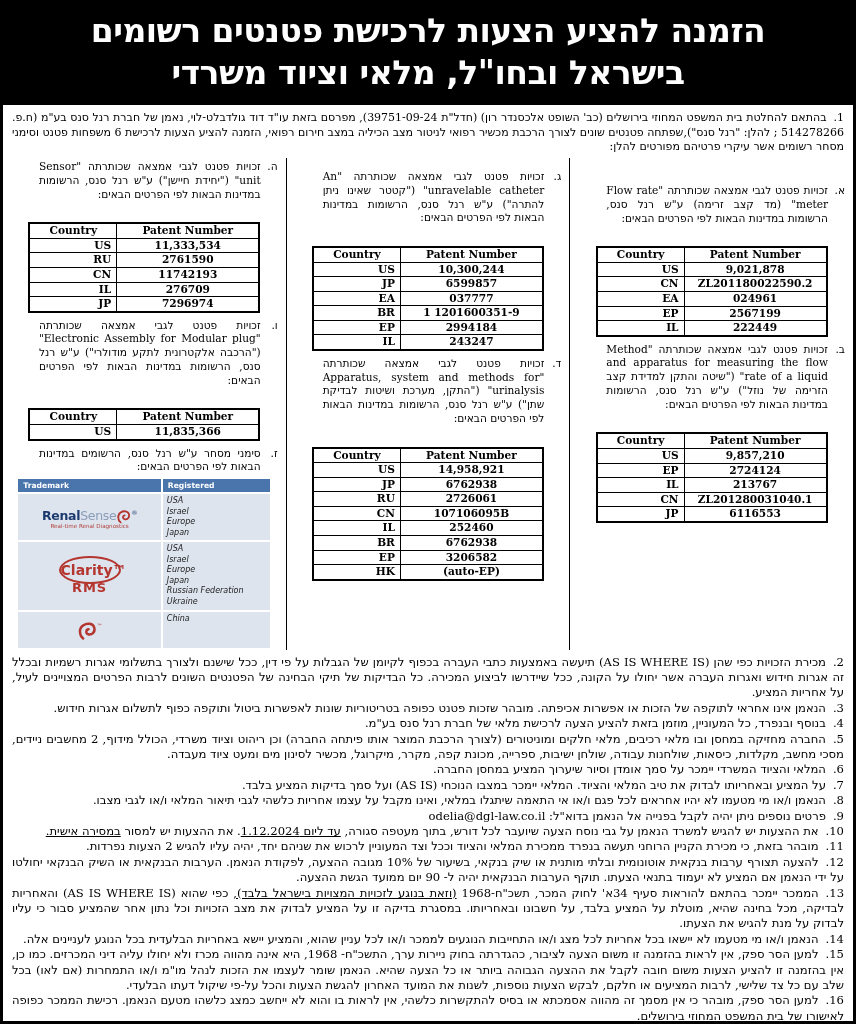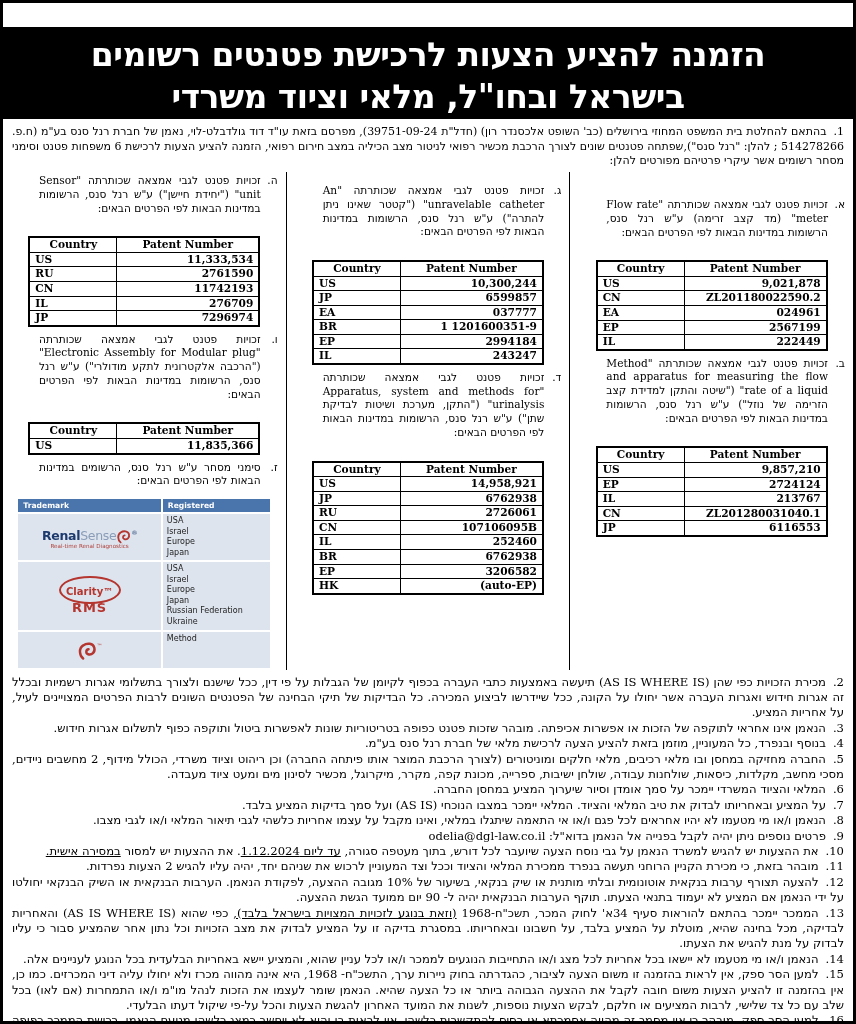--- a/index.html
+++ b/index.html
@@ -4,58 +4,58 @@
 <style>
   html,body{margin:0;padding:0;background:#e8e8e8;}
   .page{
     width:856px;height:1024px;box-sizing:border-box;margin:0 auto;
     background:#fff;border:3px solid #000;overflow:hidden;
     direction:rtl;
     font-family:"DejaVu Serif","DejaVu Sans",serif;
     color:#000;
   }
   
-  .masthead{background:#000;color:#fff;text-align:center;padding:7px 4px 2px;
-    font-family:"DejaVu Sans",sans-serif;margin-top:24px;}
+  .masthead{background:#000;color:#fff;text-align:center;padding:7px 4px 12px;
+    font-family:"DejaVu Sans",sans-serif;}
   .masthead .tline{font-weight:bold;font-size:33px;line-height:1.26;letter-spacing:-0.5px;}
   
   .intro{margin:6px 9px 3px;font-size:11px;line-height:1.33;text-align:justify;}
   .numspan{padding-left:7px;white-space:nowrap;}
   
   .cols{display:flex;align-items:stretch;min-height:372px;}
   .col{flex:1 1 0;box-sizing:border-box;padding:2px 8px 0;}
   .col-ab{padding-top:26px;border-left:1.5px solid #000;}
   .col-gd{padding-top:12px;border-left:1.5px solid #000;}
   .sec{display:flex;font-size:10.6px;line-height:1.3;text-align:justify;margin:0 0 2px;}
   .sec .letter{flex:0 0 17px;}
   .sec .stext{flex:1 1 auto;margin-left:28px;}
   table.patent{direction:ltr;border-collapse:collapse;margin:21px auto 6px;width:87%;
     border:2px solid #000;font-size:10.6px;font-weight:bold;
     font-family:"DejaVu Serif","DejaVu Sans",serif;}
   table.patent th,table.patent td{border:1px solid #000;padding:0 5px;line-height:1.28;}
   table.patent th{text-align:center;}
-  td.cc{text-align:left;width:38%;font-weight:bold;}
-  td.pn{text-align:right;font-weight:bold;}
-  
-  table.tm{direction:ltr;width:96%;margin:9px auto 0;border-collapse:separate;border-spacing:2px;
+  td.cc{text-align:right;width:38%;font-weight:bold;}
+  td.pn{text-align:center;font-weight:bold;}
+  
+  table.tm{direction:ltr;width:96%;margin:3px auto 0;border-collapse:separate;border-spacing:2px;
     font-family:"DejaVu Sans",sans-serif;}
   table.tm th{background:#4a74ac;color:#fff;font-size:7.6px;text-align:left;
     padding:2px 5px;font-weight:bold;}
   table.tm td{background:#dde4ee;padding:2px 4px;}
   td.tm-logo{text-align:center;width:57%;vertical-align:middle;}
-  td.tm-reg{font-size:8px;line-height:1.32;color:#222;vertical-align:top;padding:4px 6px;}
+  td.tm-reg{font-size:8px;line-height:1.32;color:#222;vertical-align:top;padding:4px 6px;font-style:italic;}
   .tm-r1 td{height:40px;} .tm-r2 td{height:56px;} .tm-r3 td{height:32px;}
   .rs-word{font-size:12.5px;letter-spacing:-0.3px;}
   .rs-renal{color:#1c3a6e;font-weight:bold;}
   .rs-sense{color:#8a9cb8;}
   .rs-mark{font-size:6px;vertical-align:super;color:#1c3a6e;}
   .rs-sub{font-size:5.6px;color:#b0403a;margin-top:-2px;}
   .clarity{display:inline-block;width:62px;height:28px;border:2px solid #b5352f;border-radius:50%;
     color:#b5352f;text-align:center;line-height:1.1;padding-top:3px;box-sizing:border-box;}
-  .clarity .c1{font-size:10px;font-weight:bold;}
+  .clarity .c1{font-size:14px;font-weight:bold;}
   .clarity .c2{font-size:13px;font-weight:bold;letter-spacing:1px;}
   .kidney{vertical-align:middle;}
   .tm-sup{font-size:6px;vertical-align:super;color:#b5352f;}
   
   .items{margin:5px 9px 0;}
   .item{margin:0;font-size:11.6px;line-height:1.33;text-align:justify;}
   .bold{font-weight:normal;}
   .ul{text-decoration:underline;}
   
   .footer{text-align:center;font-family:"DejaVu Sans",sans-serif;margin-top:5px;}
@@ -363,21 +363,21 @@
                 <div>Ukraine</div>
             </td>
           </tr>
           <tr class="tm-r3">
             <td class="tm-logo">
               <svg class="kidney" width="20" height="24" viewBox="0 0 26 30">
                   <path d="M8 26 C3 22 2 13 8 9 C13 5.5 21 6 22.5 12 C24 18 19 22 14.5 20.5 C11 19.3 11.5 14.5 15 14" fill="none" stroke="#b5352f" stroke-width="3.2" stroke-linecap="round"></path>
                 </svg><span class="tm-sup">™</span>
             </td>
             <td class="tm-reg">
-              <div>Method</div>
+              <div>China</div>
             </td>
           </tr>
         </tbody>
       </table>
     </div>
   </div>
 
   <div class="items">
     <p class="item"><span class="numspan">2.</span><span>מכירת הזכויות כפי שהן (AS IS WHERE IS) תיעשה באמצעות כתבי העברה בכפוף לקיומן של הגבלות על פי דין, ככל שישנם ולצורך בתשלומי אגרות רשמיות ובכלל זה אגרות חידוש ואגרות העברה אשר יחולו על הקונה, ככל שיידרשו לביצוע המכירה. כל הבדיקות של תיקי הבחינה של הפטנטים השונים לרבות הפרטים המצויינים לעיל, על אחריות המציע.</span></p>
     <p class="item"><span class="numspan">3.</span><span>הנאמן אינו אחראי לתוקפה של הזכות או אפשרות אכיפתה. מובהר שזכות פטנט כפופה בטריטוריות שונות לאפשרות ביטול ותוקפה כפוף לתשלום אגרות חידוש.</span></p>

